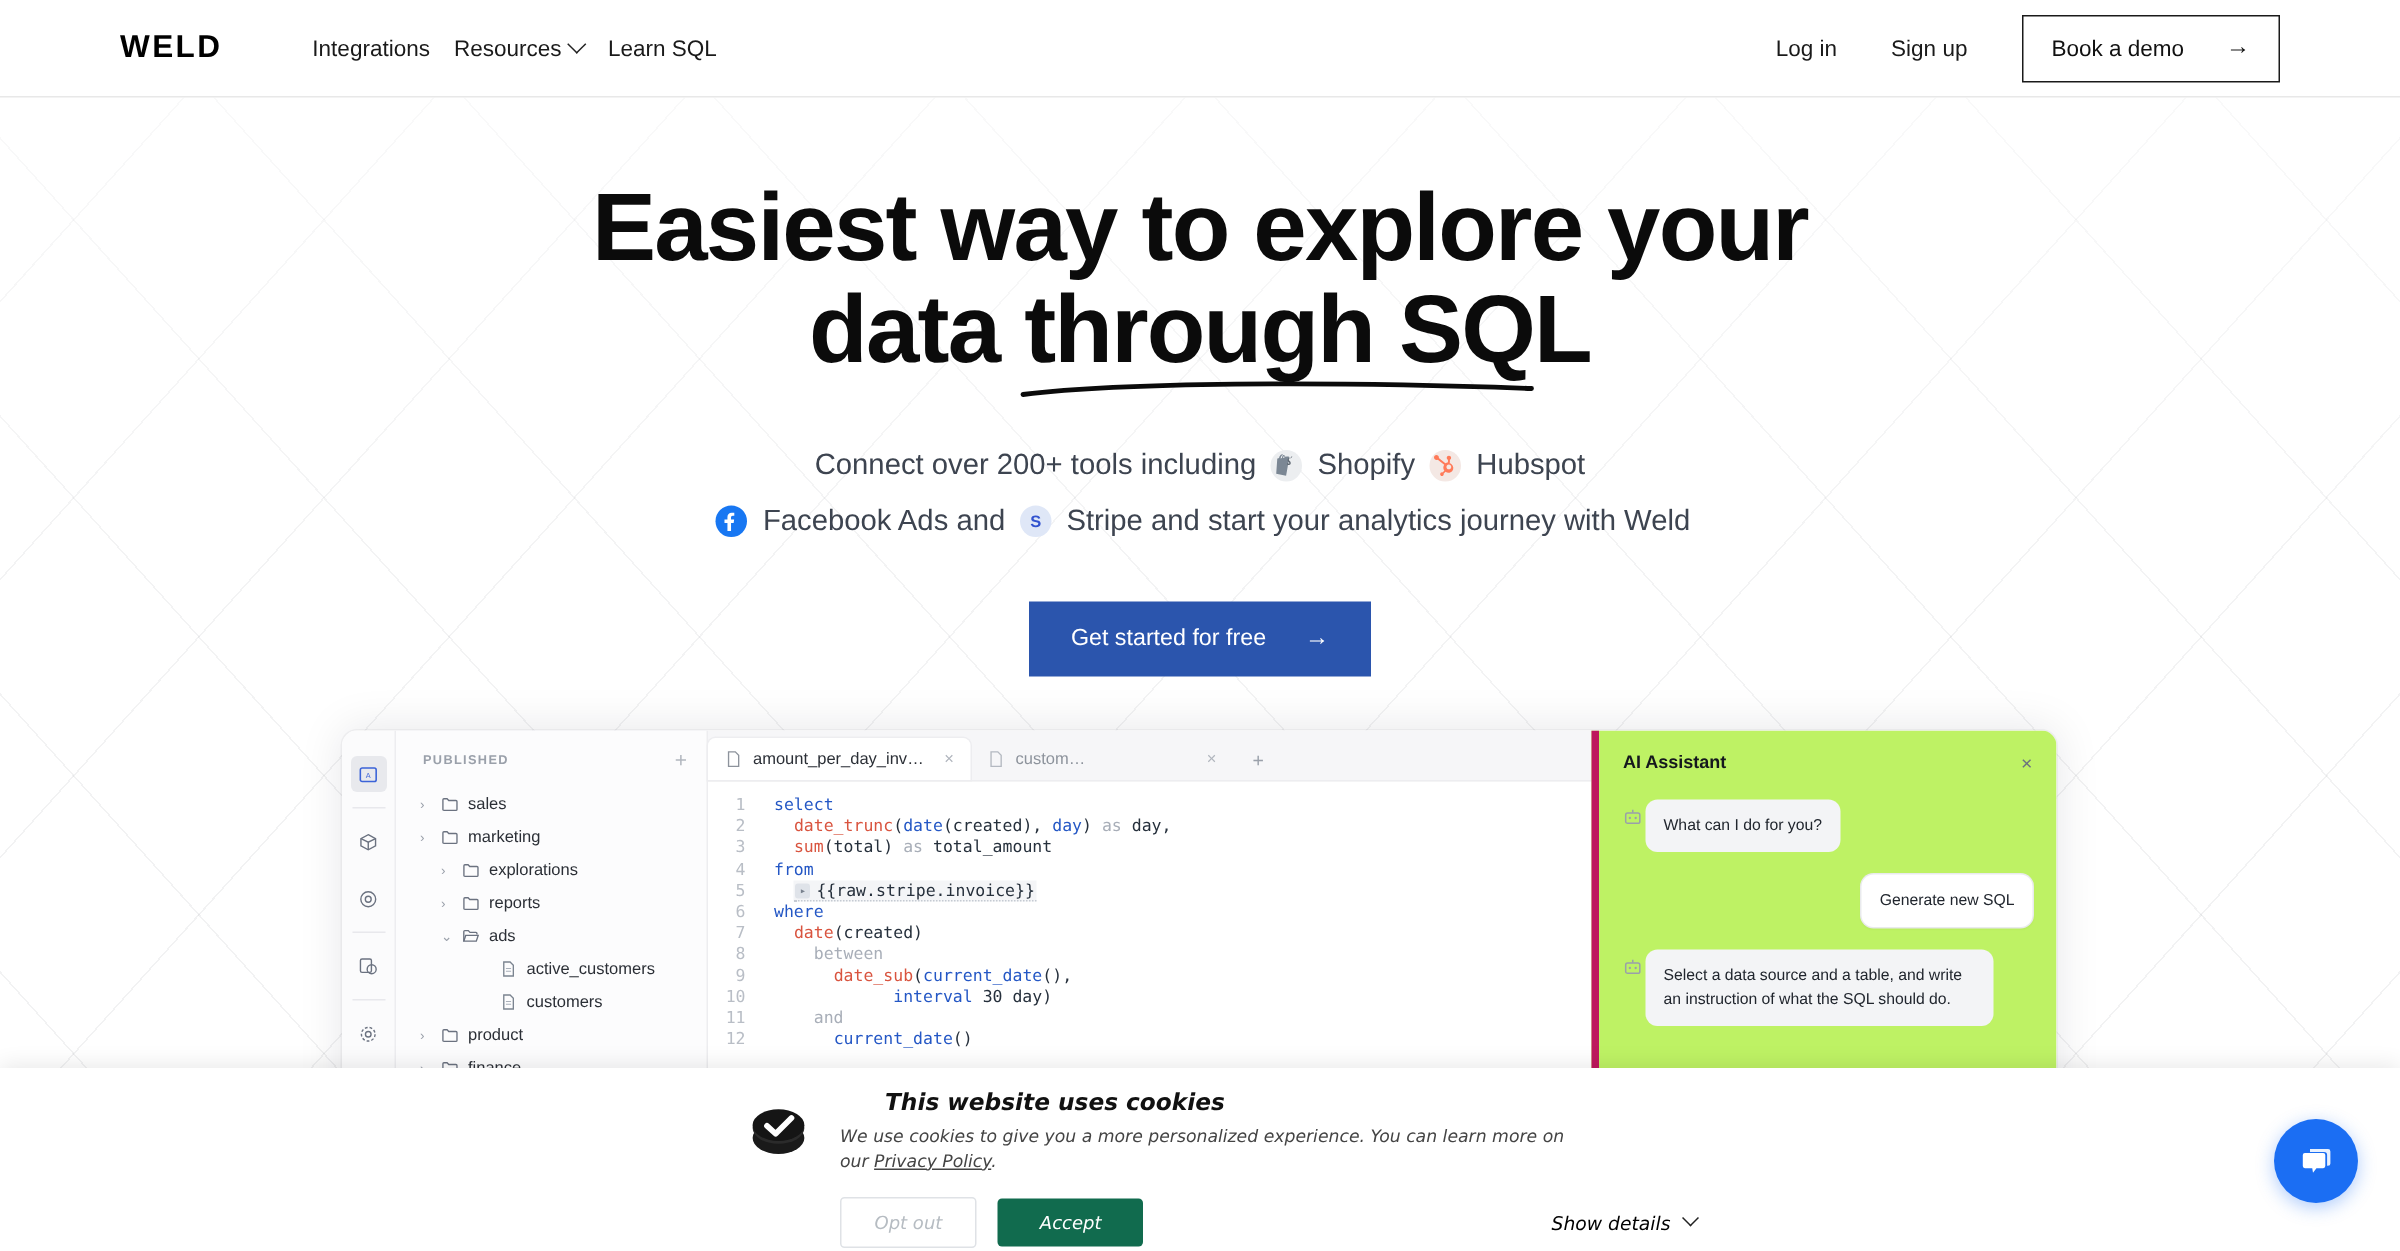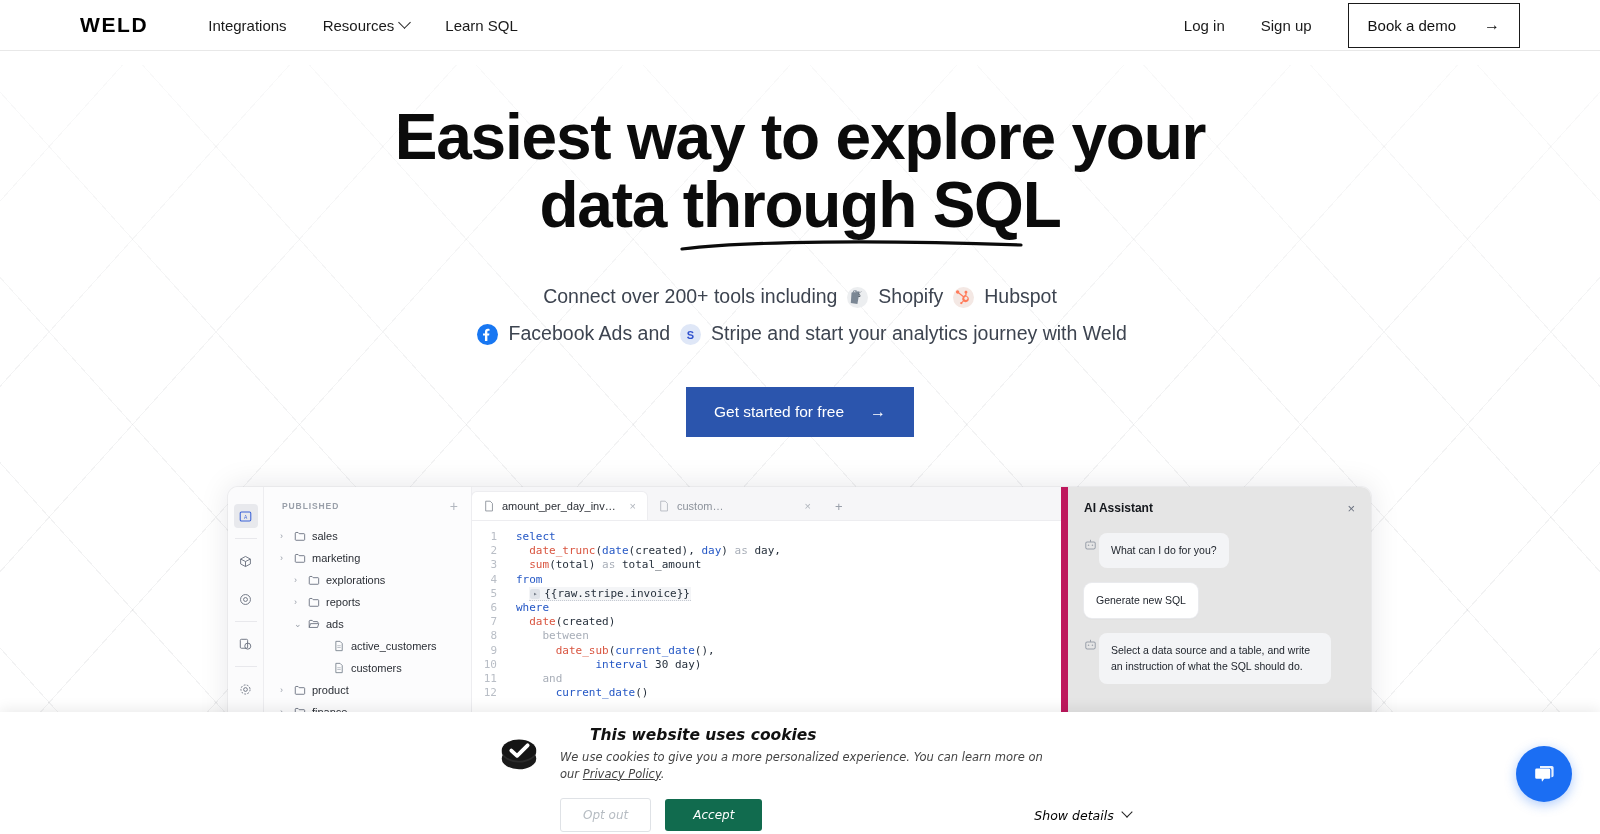--- a/index.html
+++ b/index.html
@@ -23,31 +23,31 @@
   }
   #page-bg::after {
     content: "";
     position: absolute; inset: 0;
     background: linear-gradient(180deg, rgba(255,255,255,0.55) 0%, rgba(255,255,255,0.10) 40%, rgba(255,255,255,0.0) 70%);
   }
 
   
   #header {
     position: relative; z-index: 5;
-    height: 51px;
+    height: 65px;
     background: #fff;
     border-bottom: 1px solid #e8e8e8;
     display: flex; align-items: center;
     padding: 0 80px;
   }
   #brand {
     font-size: 21px; font-weight: 700; letter-spacing: 1.6px;
     color: #000; margin-right: 60px; user-select: none;
   }
-  .nav-links { display: flex; align-items: center; gap: 36px; }
+  .nav-links { display: flex; align-items: center; gap: 16px; }
   .nav-link {
     font-size: 15px; color: #1a1a1a; text-decoration: none;
     display: flex; align-items: center; gap: 6px; cursor: pointer;
   }
   .chev {
     width: 9px; height: 9px; display: inline-block;
     border-right: 1.8px solid #222; border-bottom: 1.8px solid #222;
     transform: translateY(-3px) rotate(45deg);
   }
   #header-right {
@@ -177,28 +177,28 @@
   .dim { color: #a8aeb8; }
   .ref { background: #f4f5f7; border-bottom: 1px dotted #c5cad2; padding: 0 1px; }
   .refico {
     display: inline-block; width: 10px; height: 10px; background: #dfe3e9;
     border-radius: 2px; color: #78808c; font-size: 7px; text-align: center;
     line-height: 10px; margin-right: 4px; vertical-align: 1px;
   }
 
   
   #ai {
-    width: 310px; flex: 0 0 310px; background: #e5e5e5;
-    border-left: 7px solid #be185d; padding: 14px 16px;
+    width: 310px; flex: 0 0 310px; background: #bef264;
+    border-left: 5px solid #be185d; padding: 14px 16px;
   }
   #ai-head { display: flex; align-items: center; justify-content: space-between; margin-bottom: 18px; }
   #ai-title { font-size: 12px; font-weight: 700; color: #15181d; }
   #ai-close { color: #6b7280; font-size: 13px; cursor: pointer; line-height: 1; }
   .msg-row { display: flex; gap: 2px; margin-bottom: 15px; align-items: flex-start; }
-  .msg-row.user { }
+  .msg-row.user { justify-content: flex-end; }
   .bot-ico { width: 13px; height: 13px; flex: 0 0 13px; margin-top: 5px; color: #9aa0aa; }
   .bubble {
     background: #f3f4f6; border-radius: 8px; padding: 9px 12px;
     font-size: 10.5px; line-height: 1.6; color: #21262e; max-width: 232px;
   }
   .bubble.user { background: #fff; box-shadow: 0 0 0 1px #e9eaed, 0 1px 2px rgba(16,24,40,0.05); }
 
   
   #cookie {
     position: absolute; z-index: 20; left: 0; right: 0; bottom: 0;

